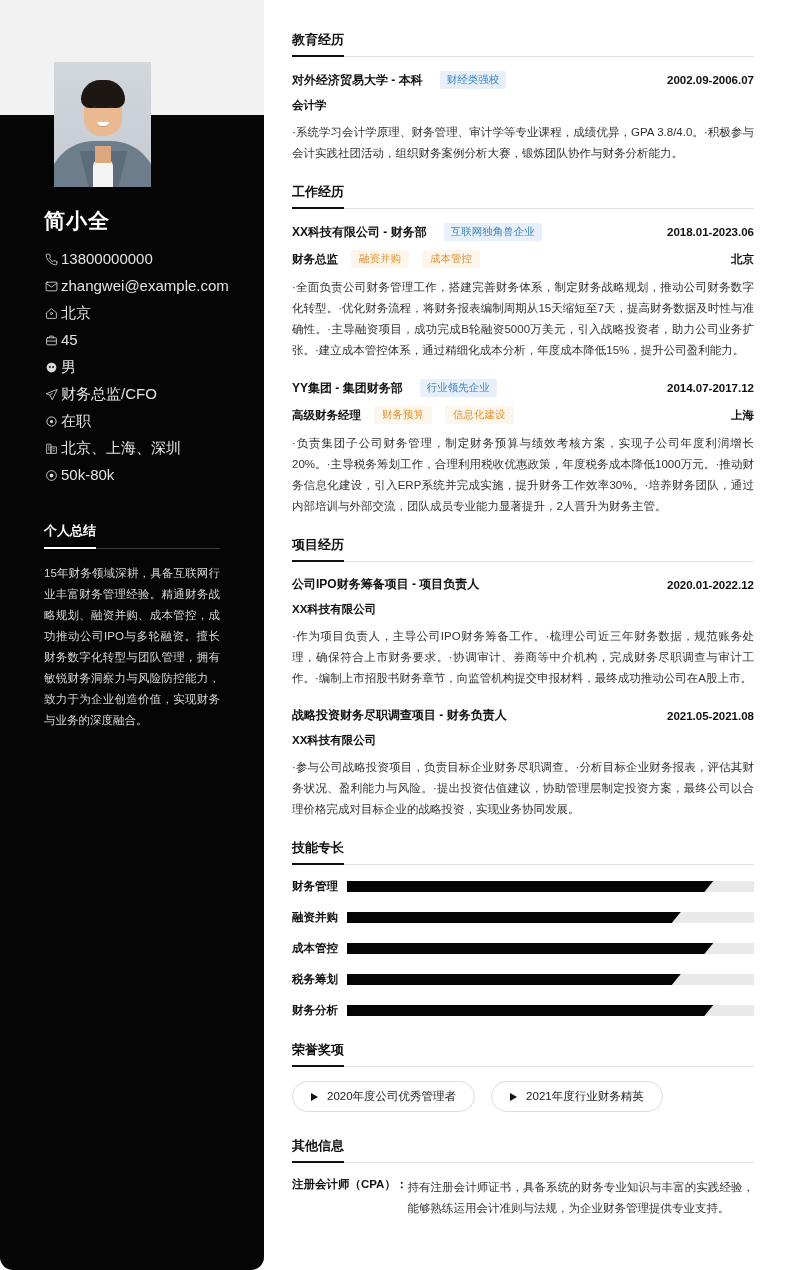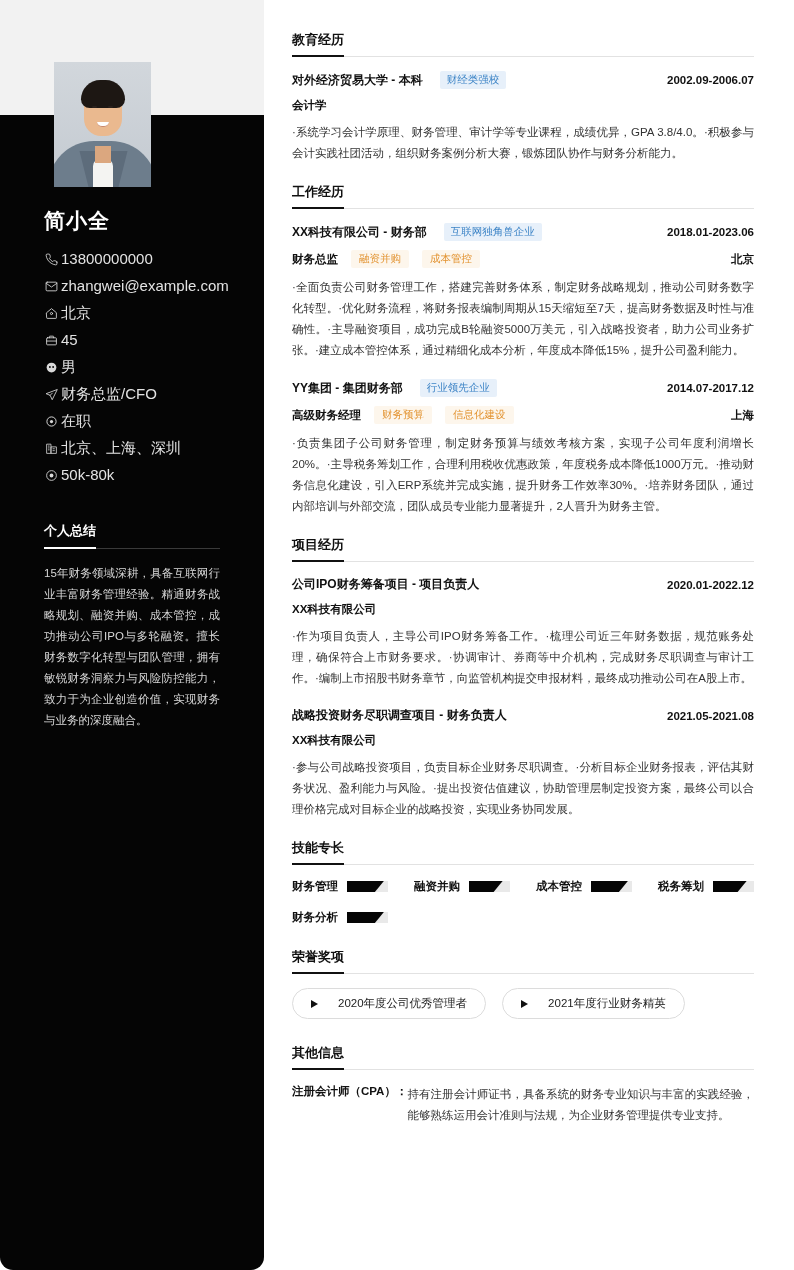--- a/index.html
+++ b/index.html
@@ -110,36 +110,36 @@
   .tag-orange {
     margin-left:13px; font-size:10.5px; color:#e2922f;
     background:#fdf6ec; padding:2px 8px; border-radius:2px; white-space:nowrap;
   }
   .desc {
     font-size:11.5px; line-height:21px; color:#333333; text-align:justify;
   }
   .proj-company { font-size:11.5px; font-weight:bold; color:#111; margin-bottom:9px; }
   
   #skills-grid {
-    display:grid; grid-template-columns:1fr 1fr 1fr 1fr; column-gap:26px; row-gap:16px;
+    display:grid; grid-template-columns:1fr; column-gap:26px; row-gap:16px;
     margin-bottom:22px;
   }
   .skill-row { display:flex; align-items:center; gap:9px; }
   .skill-name { font-size:11.5px; font-weight:bold; color:#111; white-space:nowrap; }
   .skill-track {
     flex:1; height:11px; background:#e9e9e9; position:relative; overflow:hidden;
   }
   .skill-fill {
     position:absolute; left:0; top:0; height:100%; background:#050505;
     clip-path:polygon(0 0, 100% 0, calc(100% - 9px) 100%, 0 100%);
   }
   
   #awards-row { display:flex; gap:16px; margin-bottom:24px; }
   .award-pill {
-    display:flex; align-items:center; gap:20px;
+    display:flex; align-items:center; gap:9px;
     border:1px solid #dcdcdc; border-radius:16px;
     padding:7px 18px; font-size:11.5px; color:#222; background:#fff;
   }
   .award-pill .tri {
     width:0; height:0; border-left:7px solid #111;
     border-top:4.5px solid transparent; border-bottom:4.5px solid transparent;
   }
   
   .other-row { display:flex; align-items:flex-start; }
   .other-label { font-size:11.5px; font-weight:bold; color:#111; white-space:nowrap; flex:0 0 auto; }

